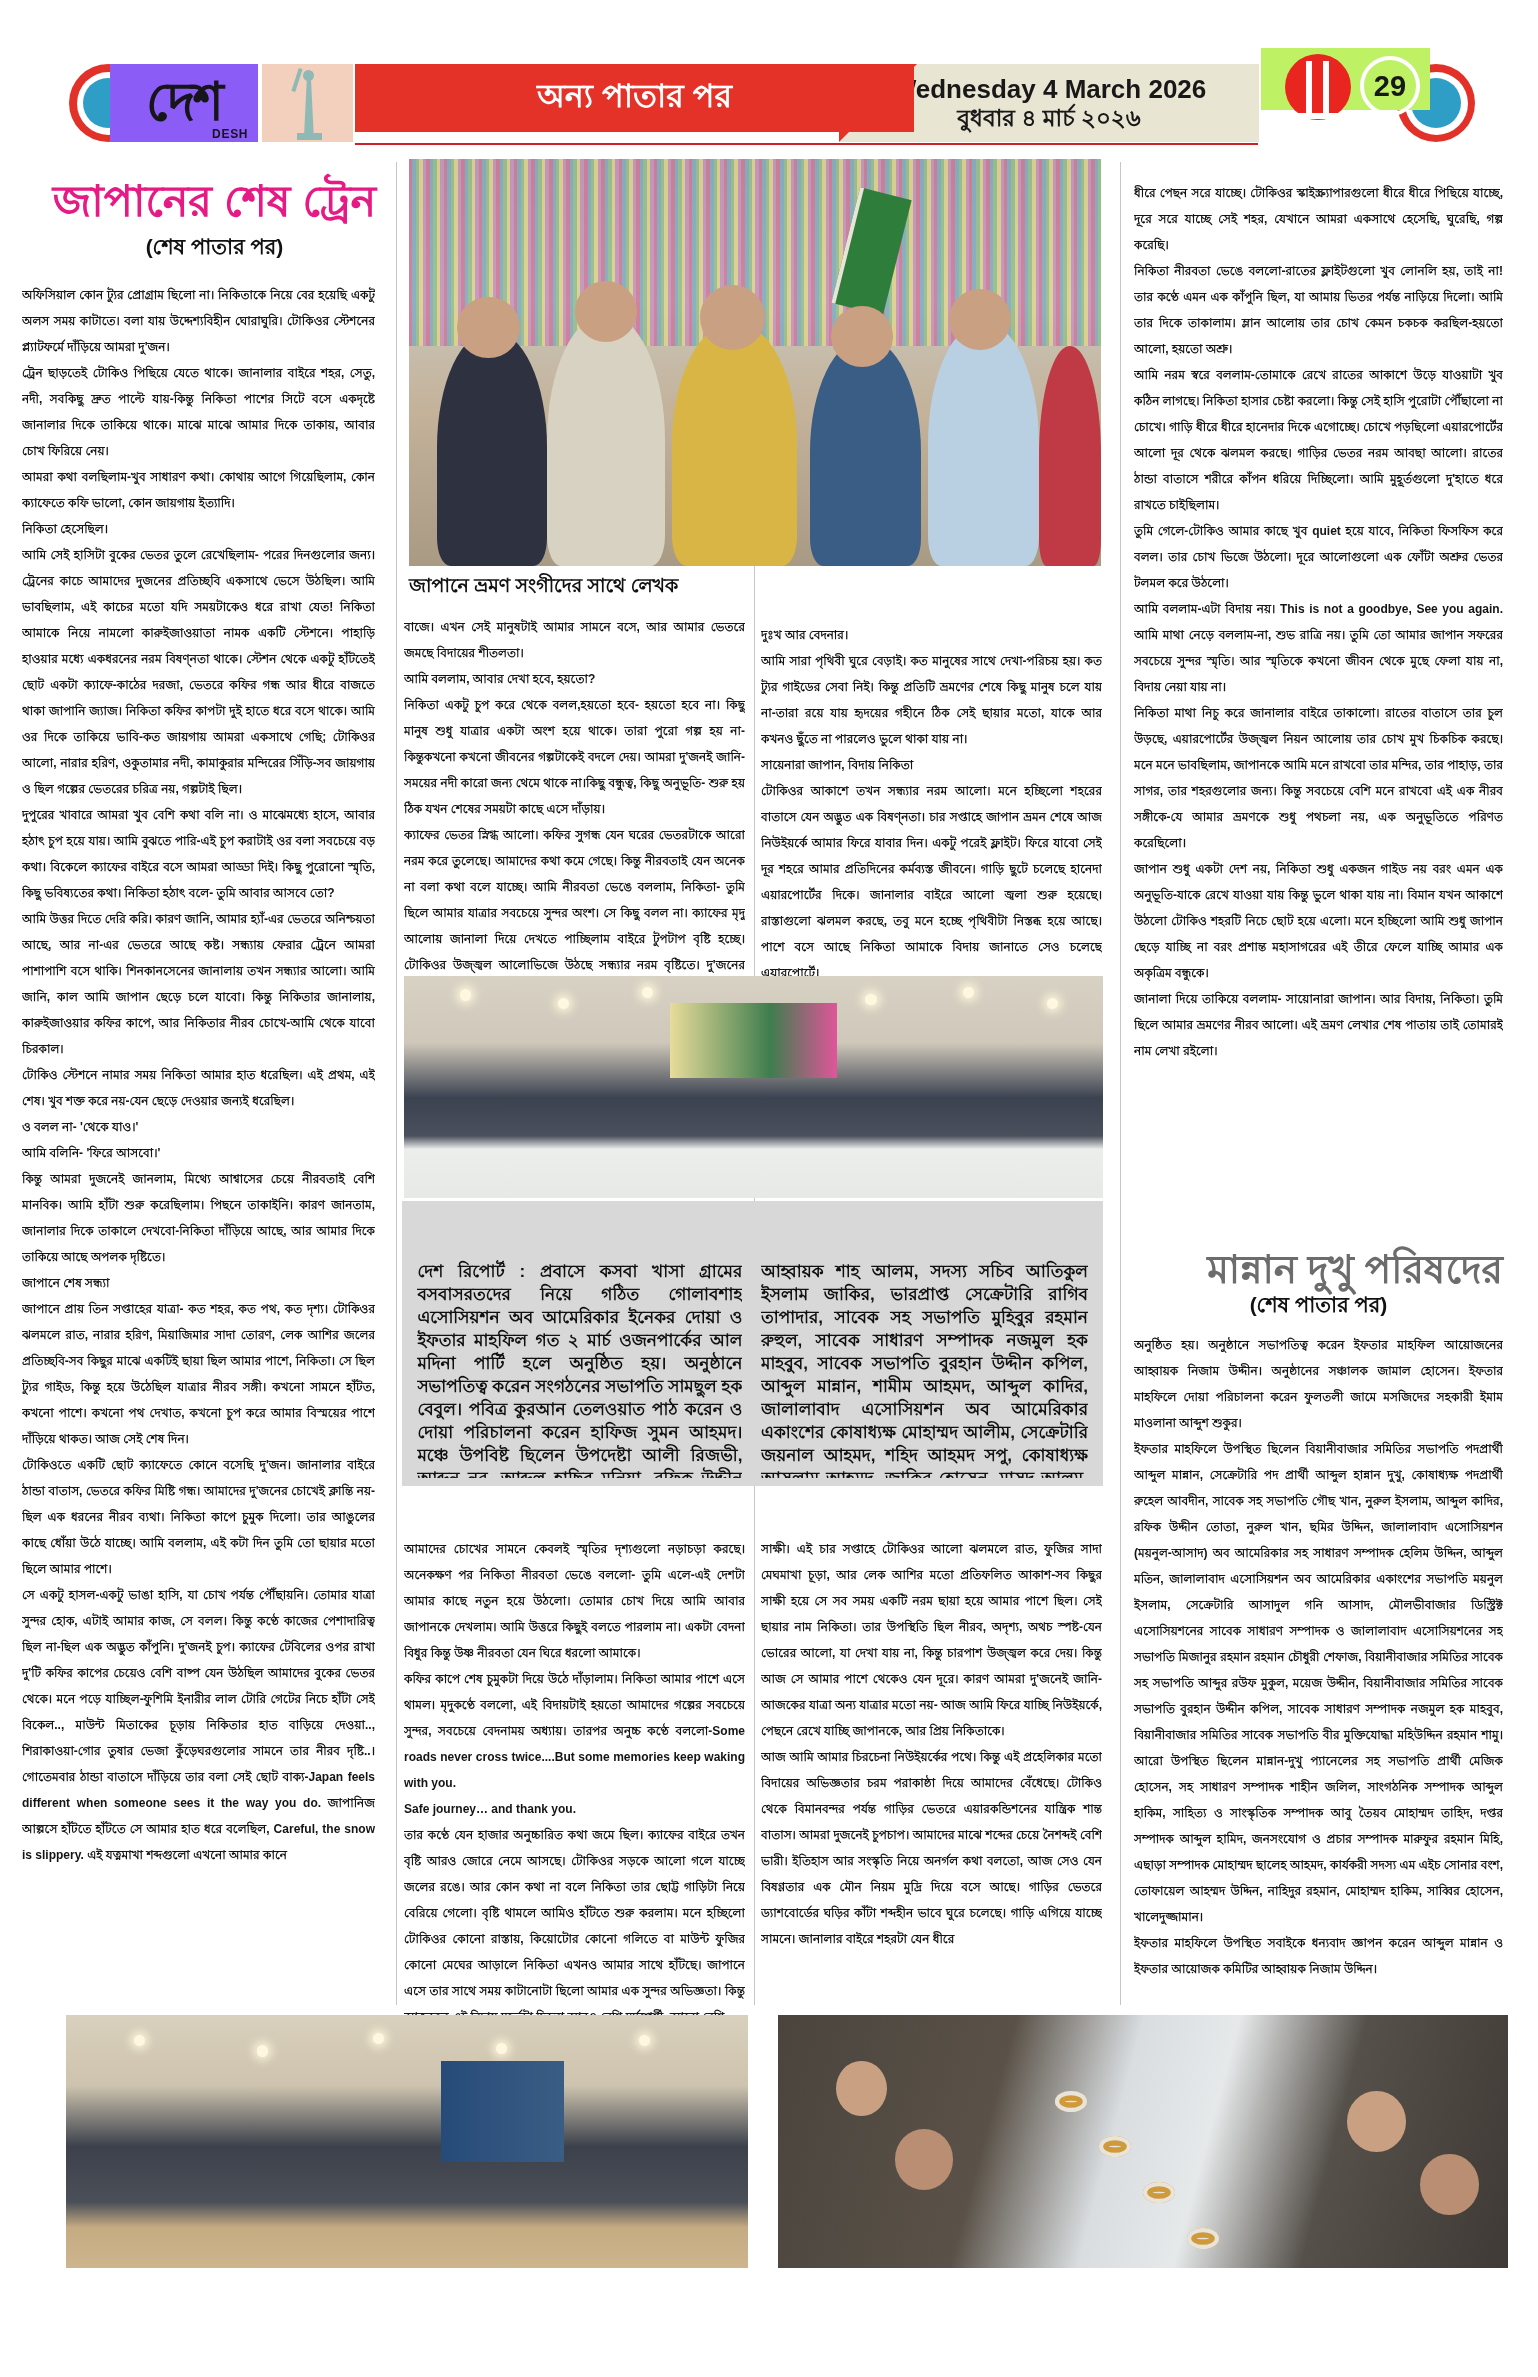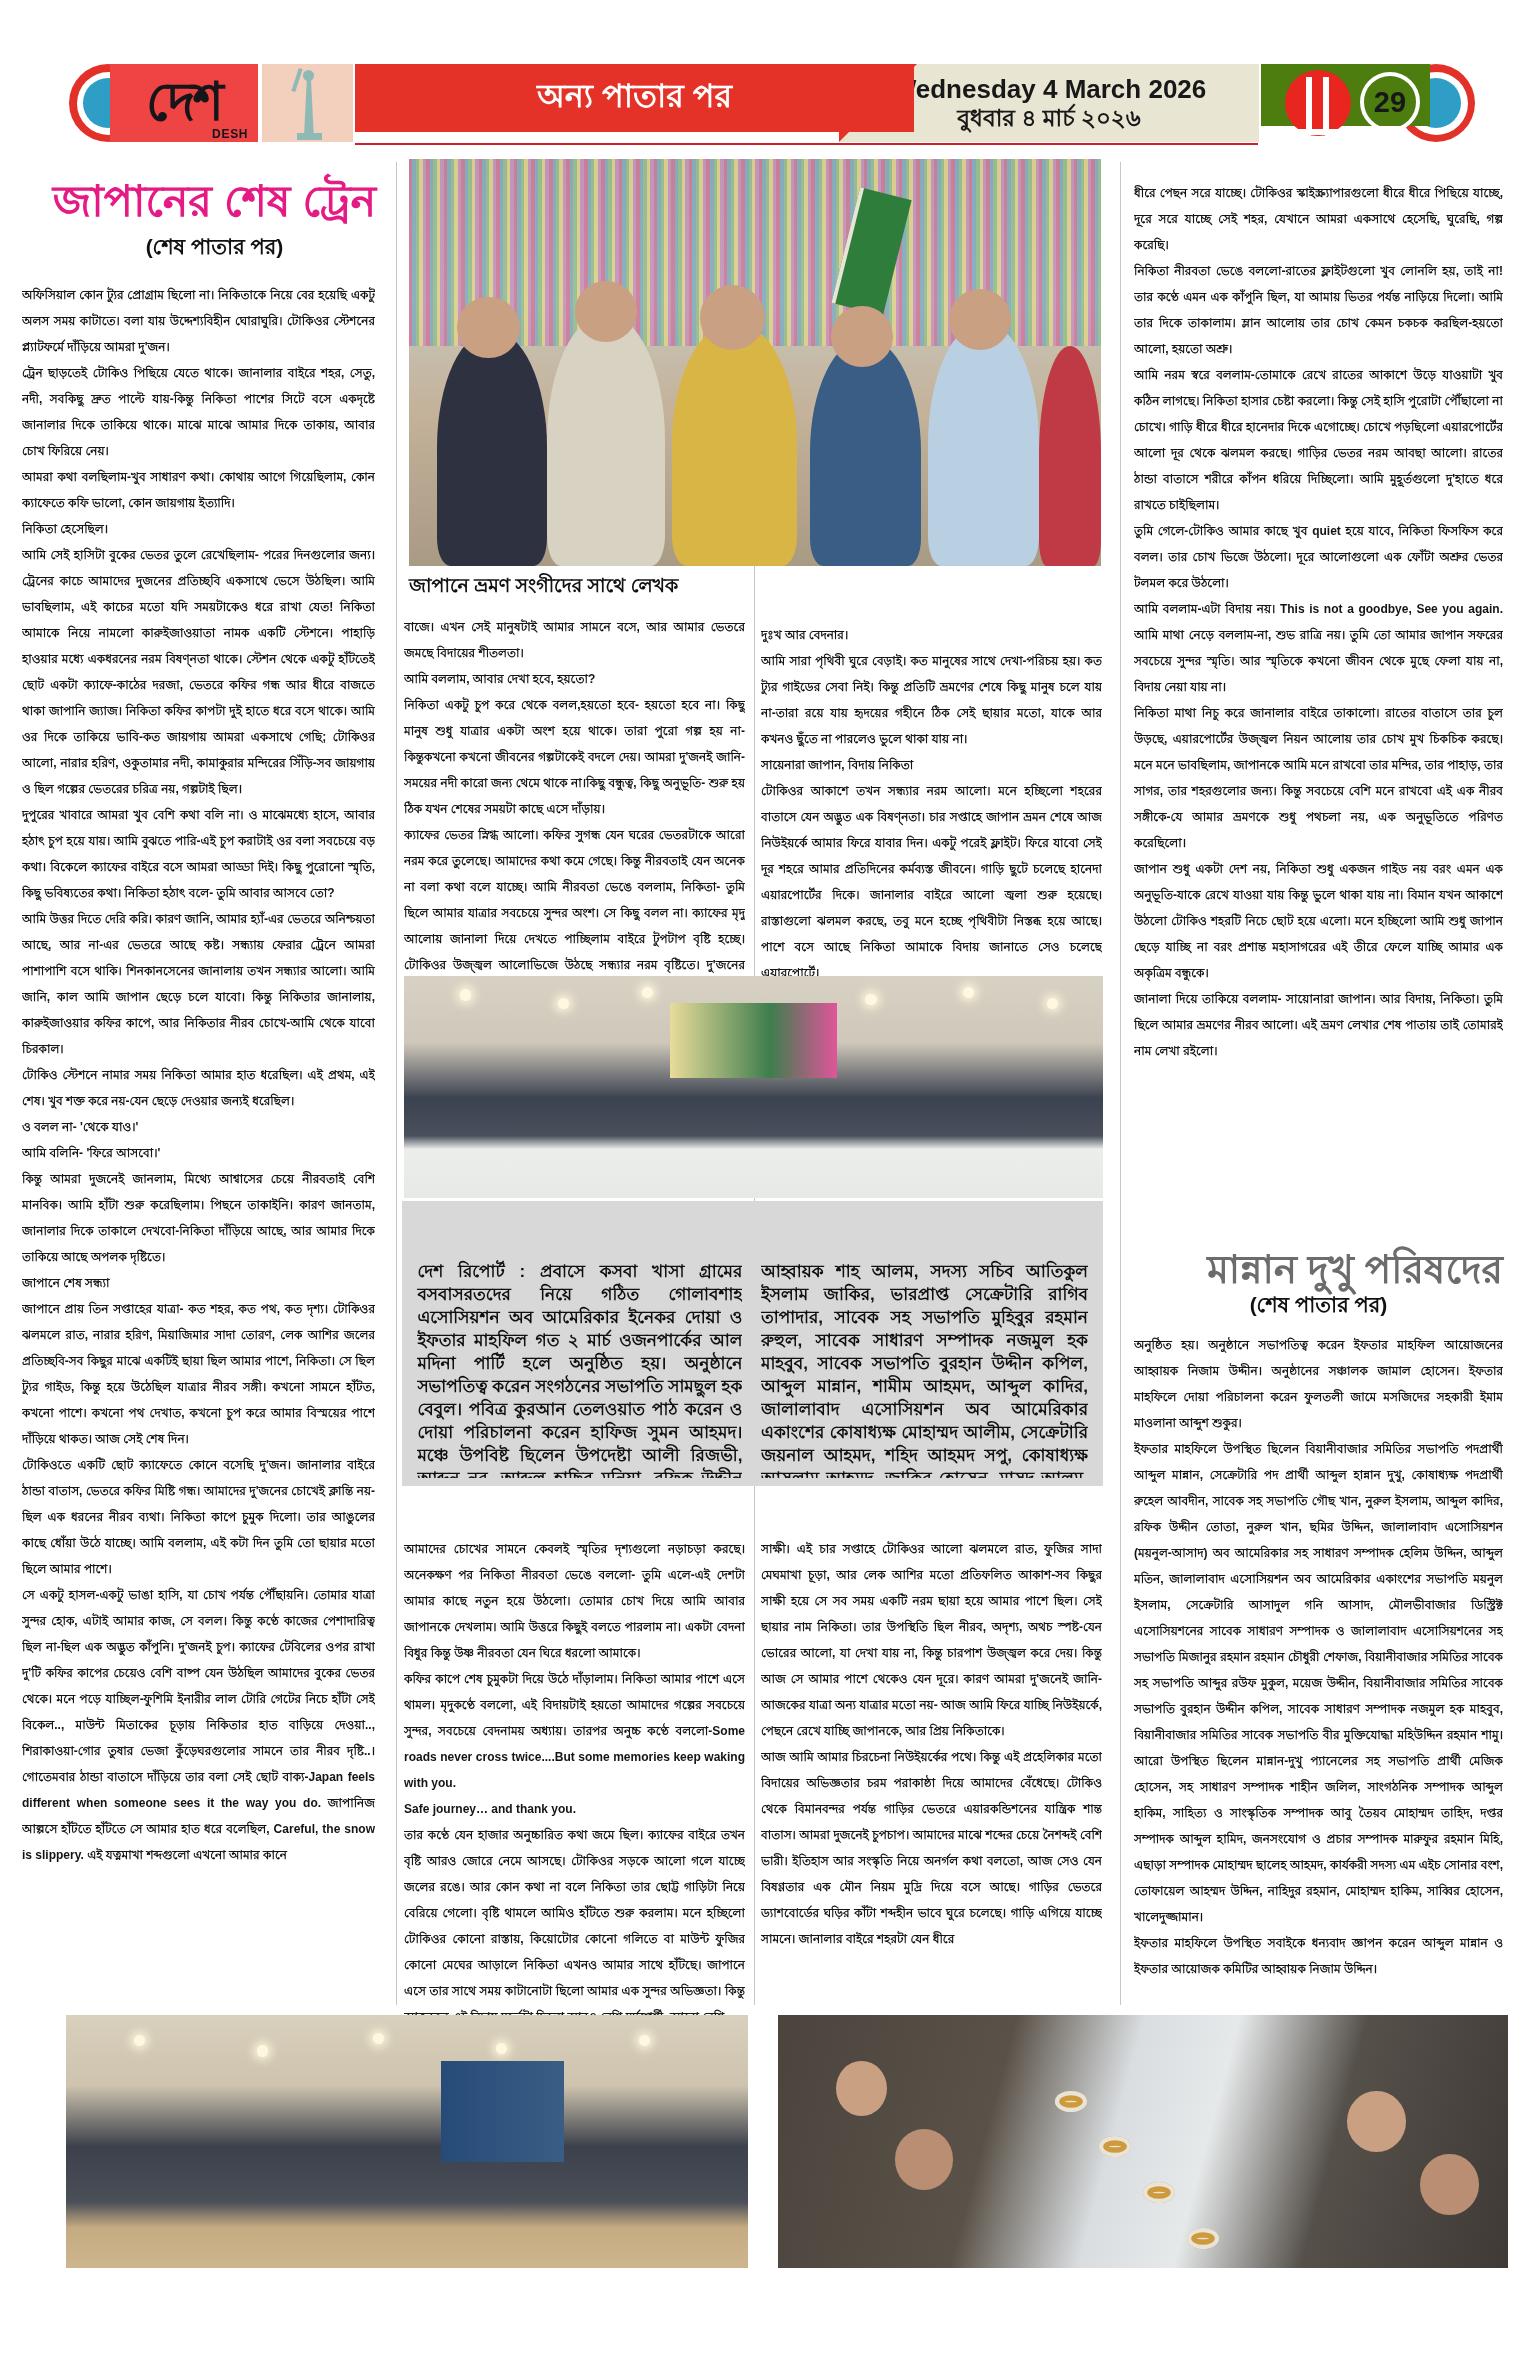--- a/index.html
+++ b/index.html
@@ -4,39 +4,39 @@
 <style>
   html,body{margin:0;padding:0;}
   body{width:1538px;height:2377px;position:relative;background:#ffffff;
        font-family:"Liberation Sans","DejaVu Sans",sans-serif;color:#131313;}
   .abs{position:absolute;}
   
   #left-crescent{left:69px;top:64px;width:78px;height:78px;border-radius:50%;
      background:#e23128;z-index:0;}
   #left-crescent .ring{position:absolute;left:7.7px;top:7.7px;width:63px;height:63px;border-radius:50%;background:#ffffff;}
   #left-crescent .disc{position:absolute;left:14px;top:14px;width:50px;height:50px;border-radius:50%;background:#2f9ec6;}
-  #logo-box{left:110px;top:64px;width:148px;height:78px;background:#ef4444;z-index:1;overflow:hidden;}
+  #logo-box{left:110px;top:64px;width:148px;height:78px;background:#8b5cf6;z-index:1;overflow:hidden;}
   #logo-bn{position:absolute;left:7px;top:0px;width:133px;font-size:53px;font-weight:900;color:#15151a;line-height:76px;text-align:center;letter-spacing:-2.8px;}
   #logo-en{position:absolute;right:9.8px;bottom:1.4px;font-size:12px;font-weight:900;color:#15151a;letter-spacing:0.7px;}
   #statue-box{left:262px;top:64px;width:91px;height:78px;background:#f3cfbe;z-index:1;overflow:hidden;}
   .statue-body{position:absolute;left:42px;top:12.6px;width:9.8px;height:60px;background:#8fb9b4;
      clip-path:polygon(30% 0,70% 0,100% 100%,0 100%);}
   .statue-head{position:absolute;left:41px;top:5.6px;width:11.2px;height:11.2px;border-radius:50%;background:#8fb9b4;}
   .statue-arm{position:absolute;left:33px;top:4.2px;width:4.2px;height:24px;background:#8fb9b4;transform:rotate(18deg);}
   .statue-base{position:absolute;left:35px;top:69px;width:25px;height:7px;background:#8fb9b4;}
   #red-banner{left:355px;top:64px;width:559px;height:68px;background:#e53228;z-index:1;
      display:flex;align-items:center;justify-content:center;}
   #red-banner span{color:#ffffff;font-size:32px;font-weight:900;}
   #beige-box{left:839px;top:64px;width:420px;height:78px;background:#e9e5d3;z-index:0;
      display:flex;flex-direction:column;align-items:center;justify-content:center;line-height:1.15;}
   #beige-tri{left:839px;top:64px;width:78px;height:78px;background:#e53228;z-index:1;
      clip-path:polygon(0 0,100% 0,0 100%);}
   #date-en{font-size:26px;font-weight:900;color:#181818;}
   #date-bn{font-size:23px;font-weight:900;color:#181818;}
-  #pink-iconbox{left:1261px;top:64px;width:169px;height:62px;background:#4d7c0f;z-index:1;}
+  #pink-iconbox{left:1261px;top:48px;width:169px;height:62px;background:#bef264;z-index:1;}
   #torii-circle{position:absolute;left:24px;top:5.6px;width:66px;height:66px;border-radius:50%;background:#e8261f;}
   .torii-bar{position:absolute;background:#ffffff;}
   #page-circle{position:absolute;left:99px;top:8.4px;width:52px;height:52px;border-radius:50%;
      border:4.2px solid #ffffff;display:flex;align-items:center;justify-content:center;}
   #page-circle span{font-size:29px;font-weight:900;color:#181818;}
   #right-crescent{left:1397px;top:64px;width:78px;height:78px;border-radius:50%;background:#e23128;z-index:0;}
   #right-crescent .ring{position:absolute;left:7.7px;top:7.7px;width:63px;height:63px;border-radius:50%;background:#ffffff;}
   #right-crescent .disc{position:absolute;left:14px;top:14px;width:50px;height:50px;border-radius:50%;background:#2f9ec6;}
   #header-rule{left:355px;top:143px;width:903px;height:2.1px;background:#cc2128;z-index:0;}
   

